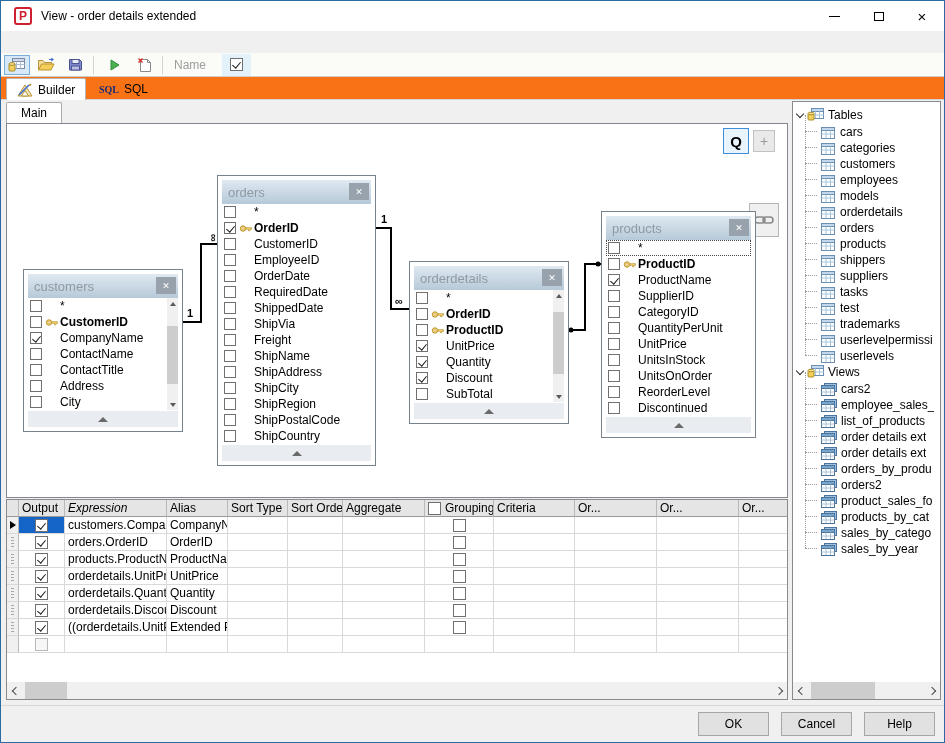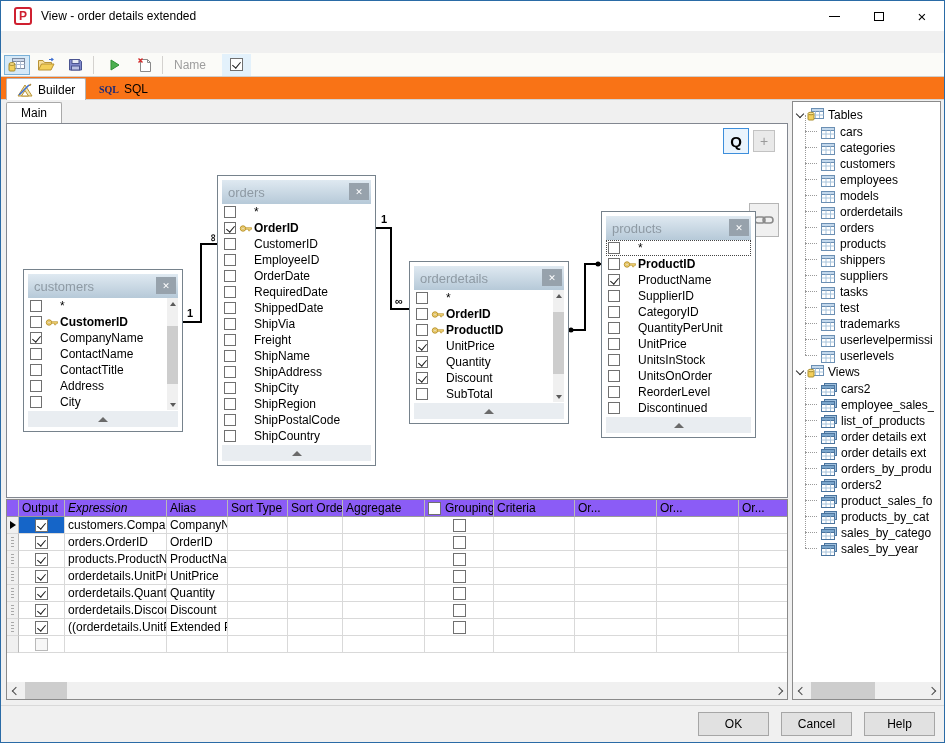--- a/index.html
+++ b/index.html
@@ -70,21 +70,21 @@
   .vs-arrow{position:absolute;left:0;width:11px;height:11px;display:flex;align-items:center;justify-content:center;}
   .vs-up{top:0;} .vs-dn{bottom:0;}
   .t-up{width:0;height:0;border-left:3px solid transparent;border-right:3px solid transparent;border-bottom:4px solid #5a5a5a;}
   .t-dn{width:0;height:0;border-left:3px solid transparent;border-right:3px solid transparent;border-top:4px solid #5a5a5a;}
   .vs-thumb{position:absolute;left:0;width:11px;background:#cdcdcd;}
   
   .gridpanel{position:absolute;left:5px;top:498px;width:782px;height:201px;border:1px solid #8a8a8a;background:#fff;overflow:hidden;}
   .grow{display:flex;height:17px;}
   .gcell{border-right:1px solid #d9d9d9;border-bottom:1px solid #d9d9d9;height:17px;flex:none;
          display:flex;align-items:center;padding:0 3px;white-space:nowrap;overflow:hidden;}
-  .grow.header .gcell{background:#8b5cf6;border-right:1px solid #b9b9b9;border-bottom:1px solid #9a9a9a;}
+  .grow.header .gcell{background:#e5e5e5;border-right:1px solid #b9b9b9;border-bottom:1px solid #9a9a9a;}
   .gcell.marker{background:#f0f0f0;border-right:1px solid #b9b9b9;justify-content:center;padding:0;}
   .gcell.center{justify-content:center;}
   .gcell.selcell{background:#1565c8;}
   .rowptr{width:0;height:0;border-top:4px solid transparent;border-bottom:4px solid transparent;border-left:6px solid #000;}
   .gripdots{width:3px;height:11px;background:repeating-linear-gradient(180deg,#a8a8a8 0 1px,transparent 1px 3px);}
   
   .hscroll{position:absolute;left:0;bottom:0;height:17px;background:#f0f0f0;width:100%;}
   .hs-arrow{position:absolute;top:0;width:17px;height:17px;display:flex;align-items:center;justify-content:center;}
   .hs-left{left:0;} .hs-right{right:0;}
   .chev{width:6px;height:6px;display:block;}

